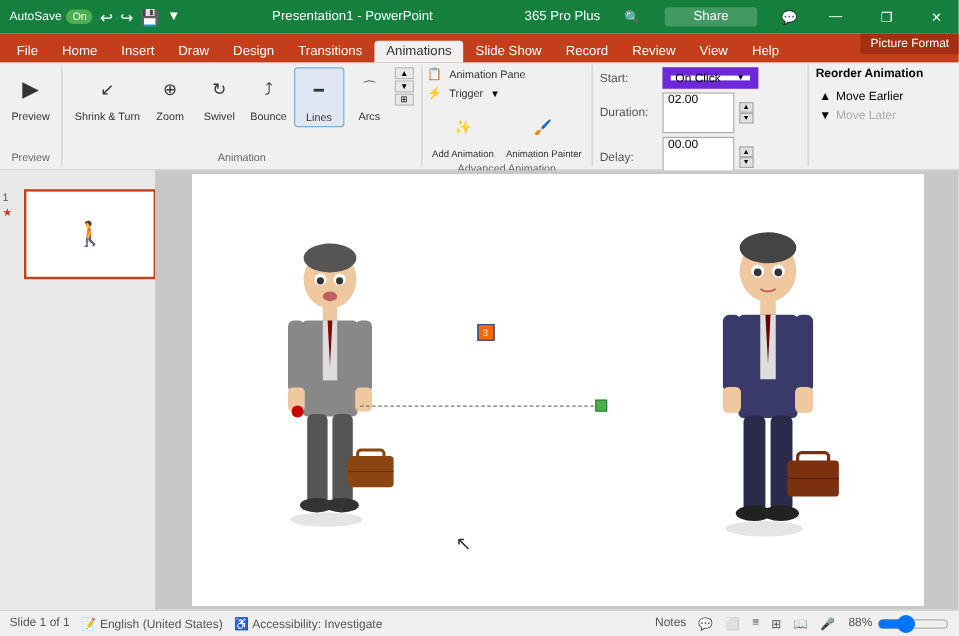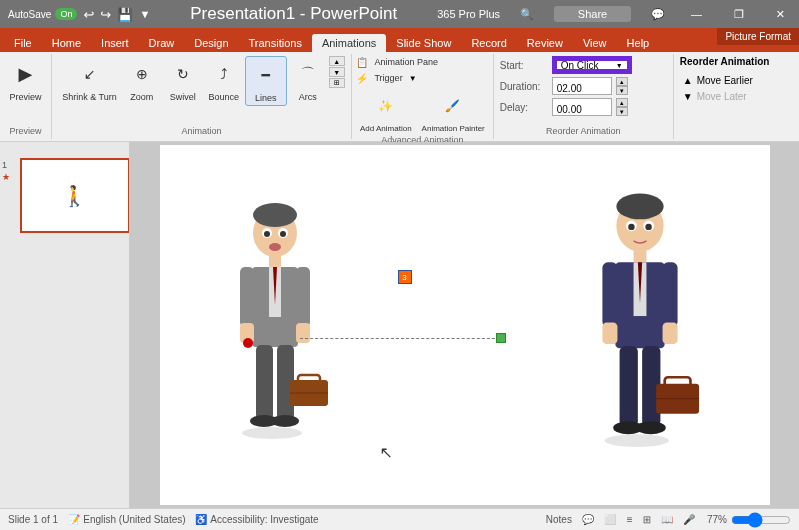--- a/index.html
+++ b/index.html
@@ -1,33 +1,33 @@
 <!DOCTYPE html>
 <html><head>
   <meta charset="utf-8">
   <style>
     * { margin: 0; padding: 0; box-sizing: border-box; }
     body { font-family: 'Segoe UI', sans-serif; font-size: 11px; background: #f0f0f0; width: 799px; height: 530px; overflow: hidden; }
 
     
     #title-bar {
       height: 28px;
-      background: #737373;
+      background: #15803d;
       display: flex;
       align-items: center;
       justify-content: space-between;
       padding: 0 8px;
       color: white;
     }
     #title-bar-left { display: flex; align-items: center; gap: 6px; }
     #autosave-area { display: flex; align-items: center; gap: 4px; font-size: 10px; }
     .toggle-on {
       background: #4caf50; border-radius: 8px; padding: 1px 5px; font-size: 9px; color: white;
     }
-    #title-bar-center { font-size: 17px; }
+    #title-bar-center { font-size: 11px; }
     #title-bar-right { display: flex; align-items: center; gap: 20px; font-size: 11px; }
     .win-btn { cursor: pointer; padding: 2px 6px; }
 
     
     #ribbon-tabs {
       height: 24px;
       background: #c43e1c;
       display: flex;
       align-items: flex-end;
       padding: 0 4px;
@@ -127,29 +127,29 @@
     .timing-row {
       display: flex;
       align-items: center;
       gap: 4px;
     }
     .timing-label { color: #555; min-width: 48px; font-size: 10px; }
     .timing-value {
       background: white;
       border: 1px solid #aaa;
       padding: 0 4px;
-      height: 18px;
+      height: 34px;
       font-size: 10px;
       width: 60px;
       display: flex;
-      align-items: flex-end;
+      align-items: flex-start;
     }
     .timing-dropdown {
       background: white;
-      border: 5px solid #6d28d9;
+      border: 7px solid #6d28d9;
       padding: 0 4px;
       height: 18px;
       font-size: 10px;
       width: 80px;
       display: flex;
       align-items: center;
       justify-content: space-between;
     }
     .spin-btns {
       display: flex;
@@ -612,16 +612,16 @@
     </span>
   </div>
   <div id="status-right">
     <span class="status-icon">Notes</span>
     <span class="status-icon">💬</span>
     <span class="status-icon">⬜</span>
     <span class="status-icon">≡</span>
     <span class="status-icon">⊞</span>
     <span class="status-icon">📖</span>
     <span class="status-icon">🎤</span>
-    <span style="margin-left:4px;">77%</span>
+    <span style="margin-left:4px;">88%</span>
     <input type="range" min="10" max="200" value="77" style="width: 60px; height: 12px; cursor: pointer;">
   </div>
 </div>
 
 </body></html>

